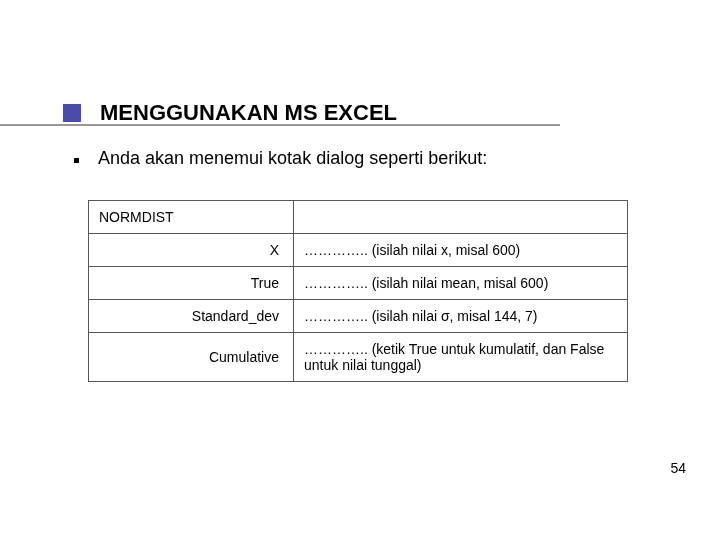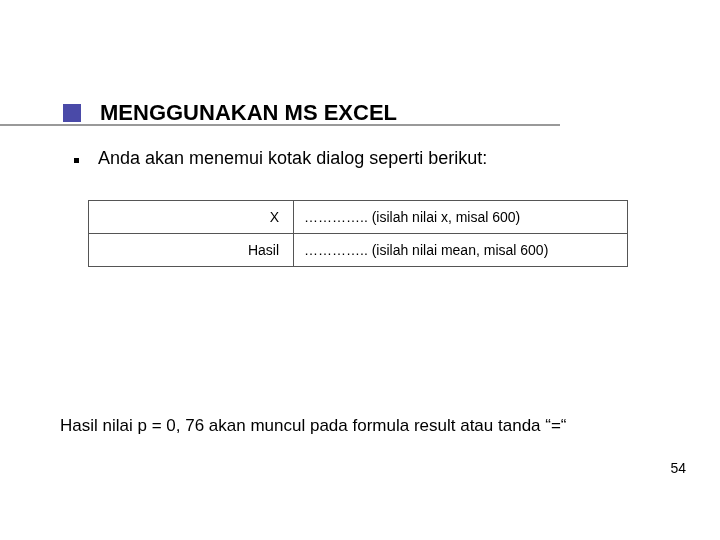--- a/index.html
+++ b/index.html
@@ -121,28 +121,39 @@
     </div>
   </div>
 
   <div class="bullet-row">
     <div class="bullet-dot"></div>
     <div class="bullet-text">Anda akan menemui kotak dialog seperti berikut:</div>
   </div>
 
   <table class="box">
     <tbody>
+        <tr class="head">
+      <td class="left">NORMDIST</td>
+      <td class="right"></td>
+    </tr>
     <tr>
       <td class="left">X</td>
       <td class="right">………….. (isilah nilai x, misal 600)</td>
     </tr>
     <tr>
-      <td class="left">Hasil</td>
+      <td class="left">True</td>
       <td class="right">………….. (isilah nilai mean, misal 600)</td>
+    </tr>
+    <tr>
+      <td class="left">Standard_dev</td>
+      <td class="right">………….. (isilah nilai σ, misal 144, 7)</td>
+    </tr>
+    <tr>
+      <td class="left">Cumulative</td>
+      <td class="right">………….. (ketik True untuk kumulatif, dan False untuk nilai tunggal)</td>
     </tr>
   </tbody>
     </table>
 
-  <div class="result-text">Hasil nilai p = 0, 76 akan muncul pada formula result atau tanda “=“</div>
 
   <div class="pagenum">54</div>
 
 </div>
 
 </body></html>

